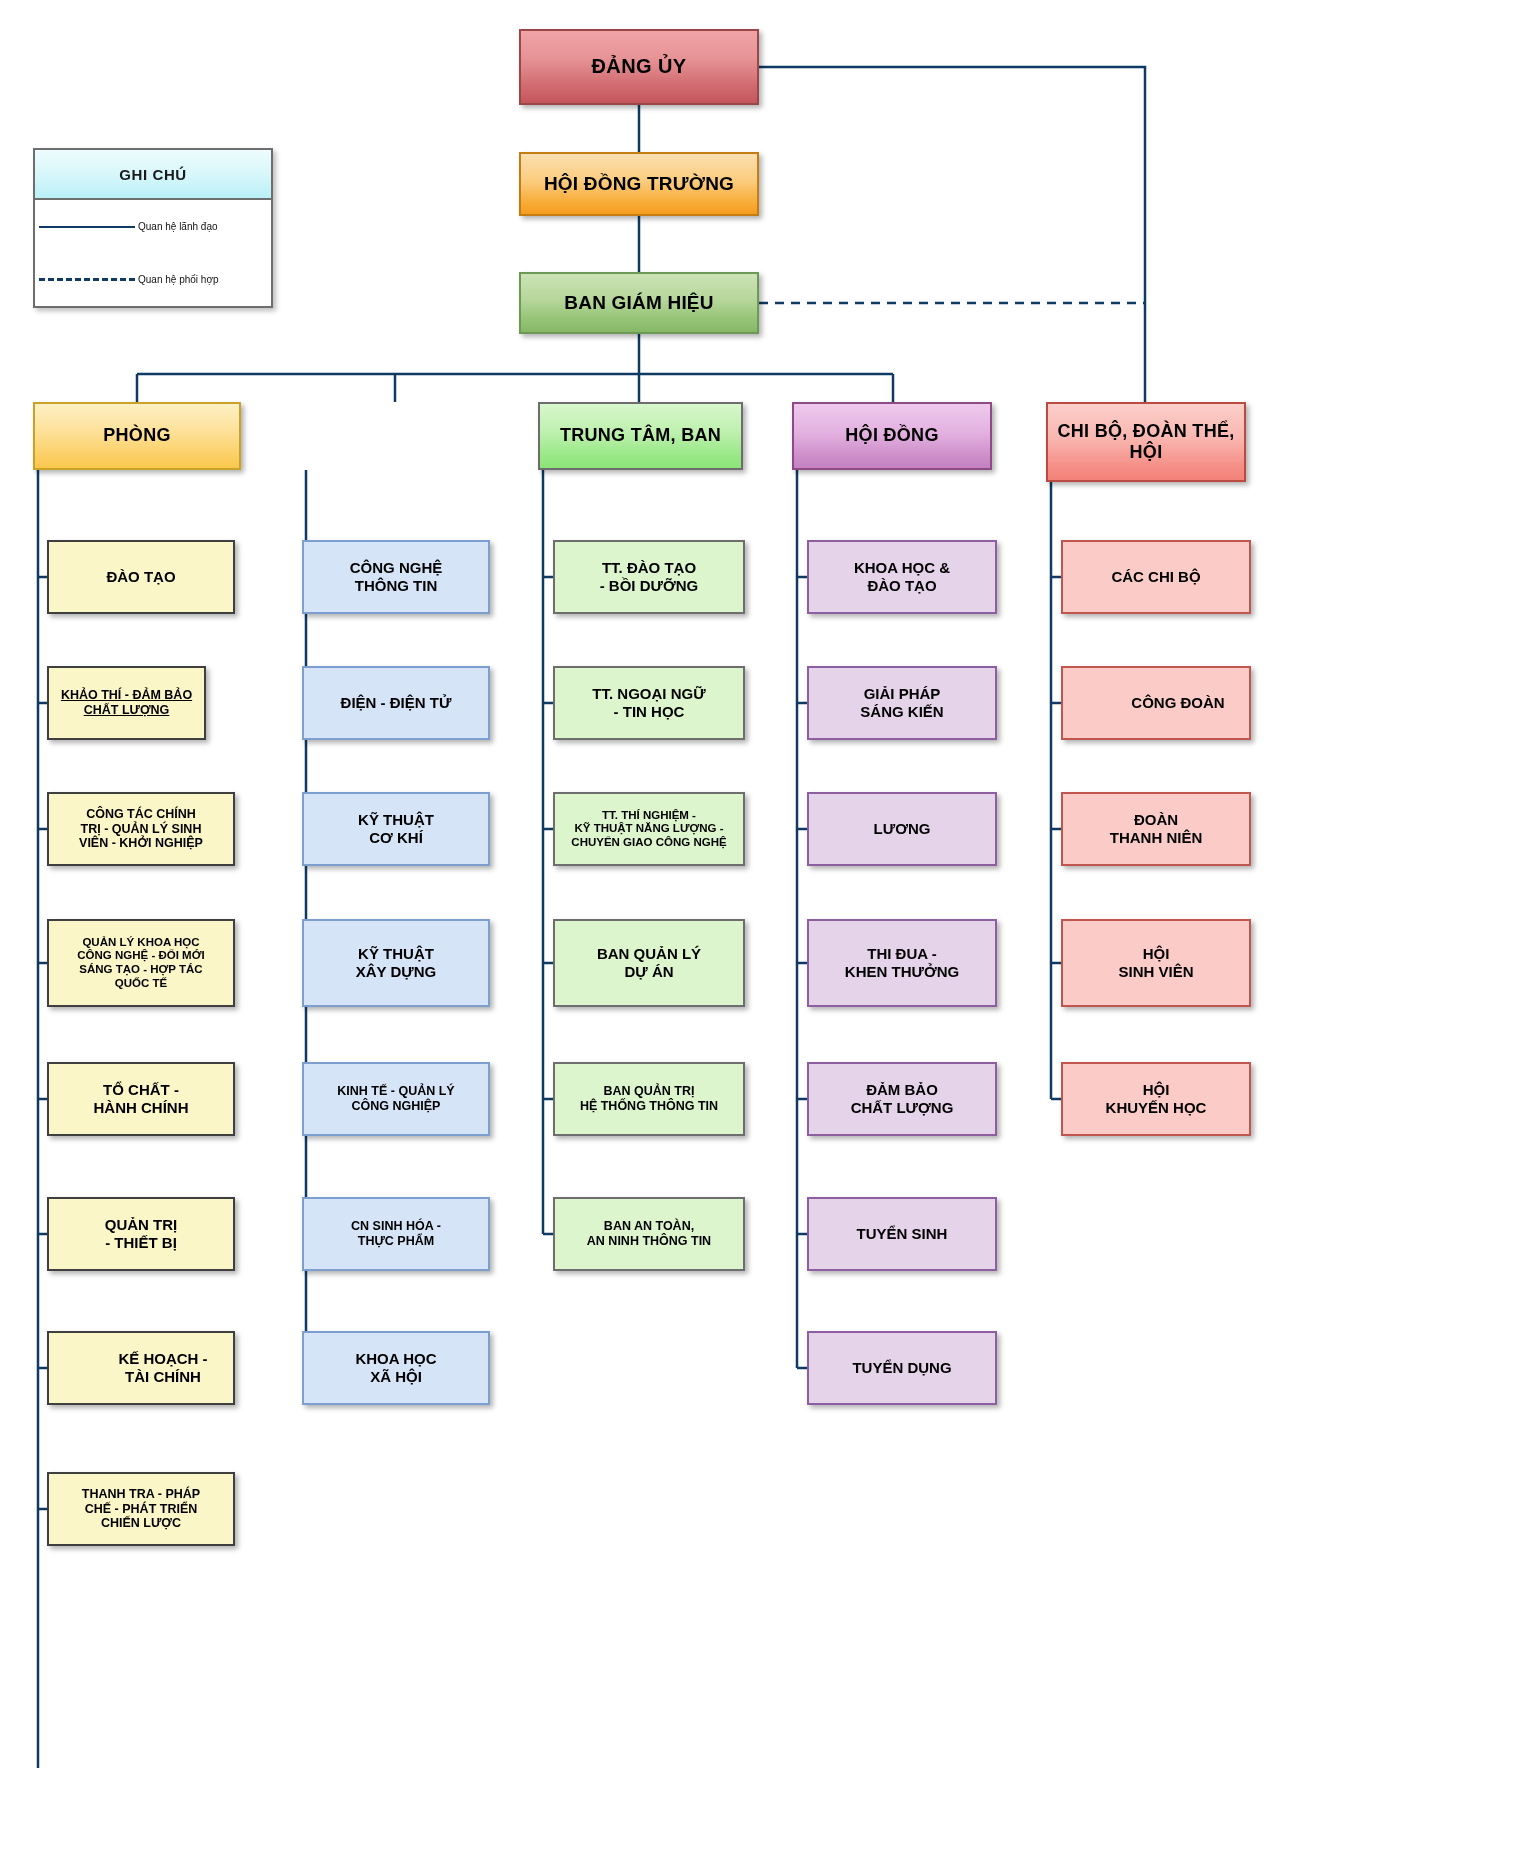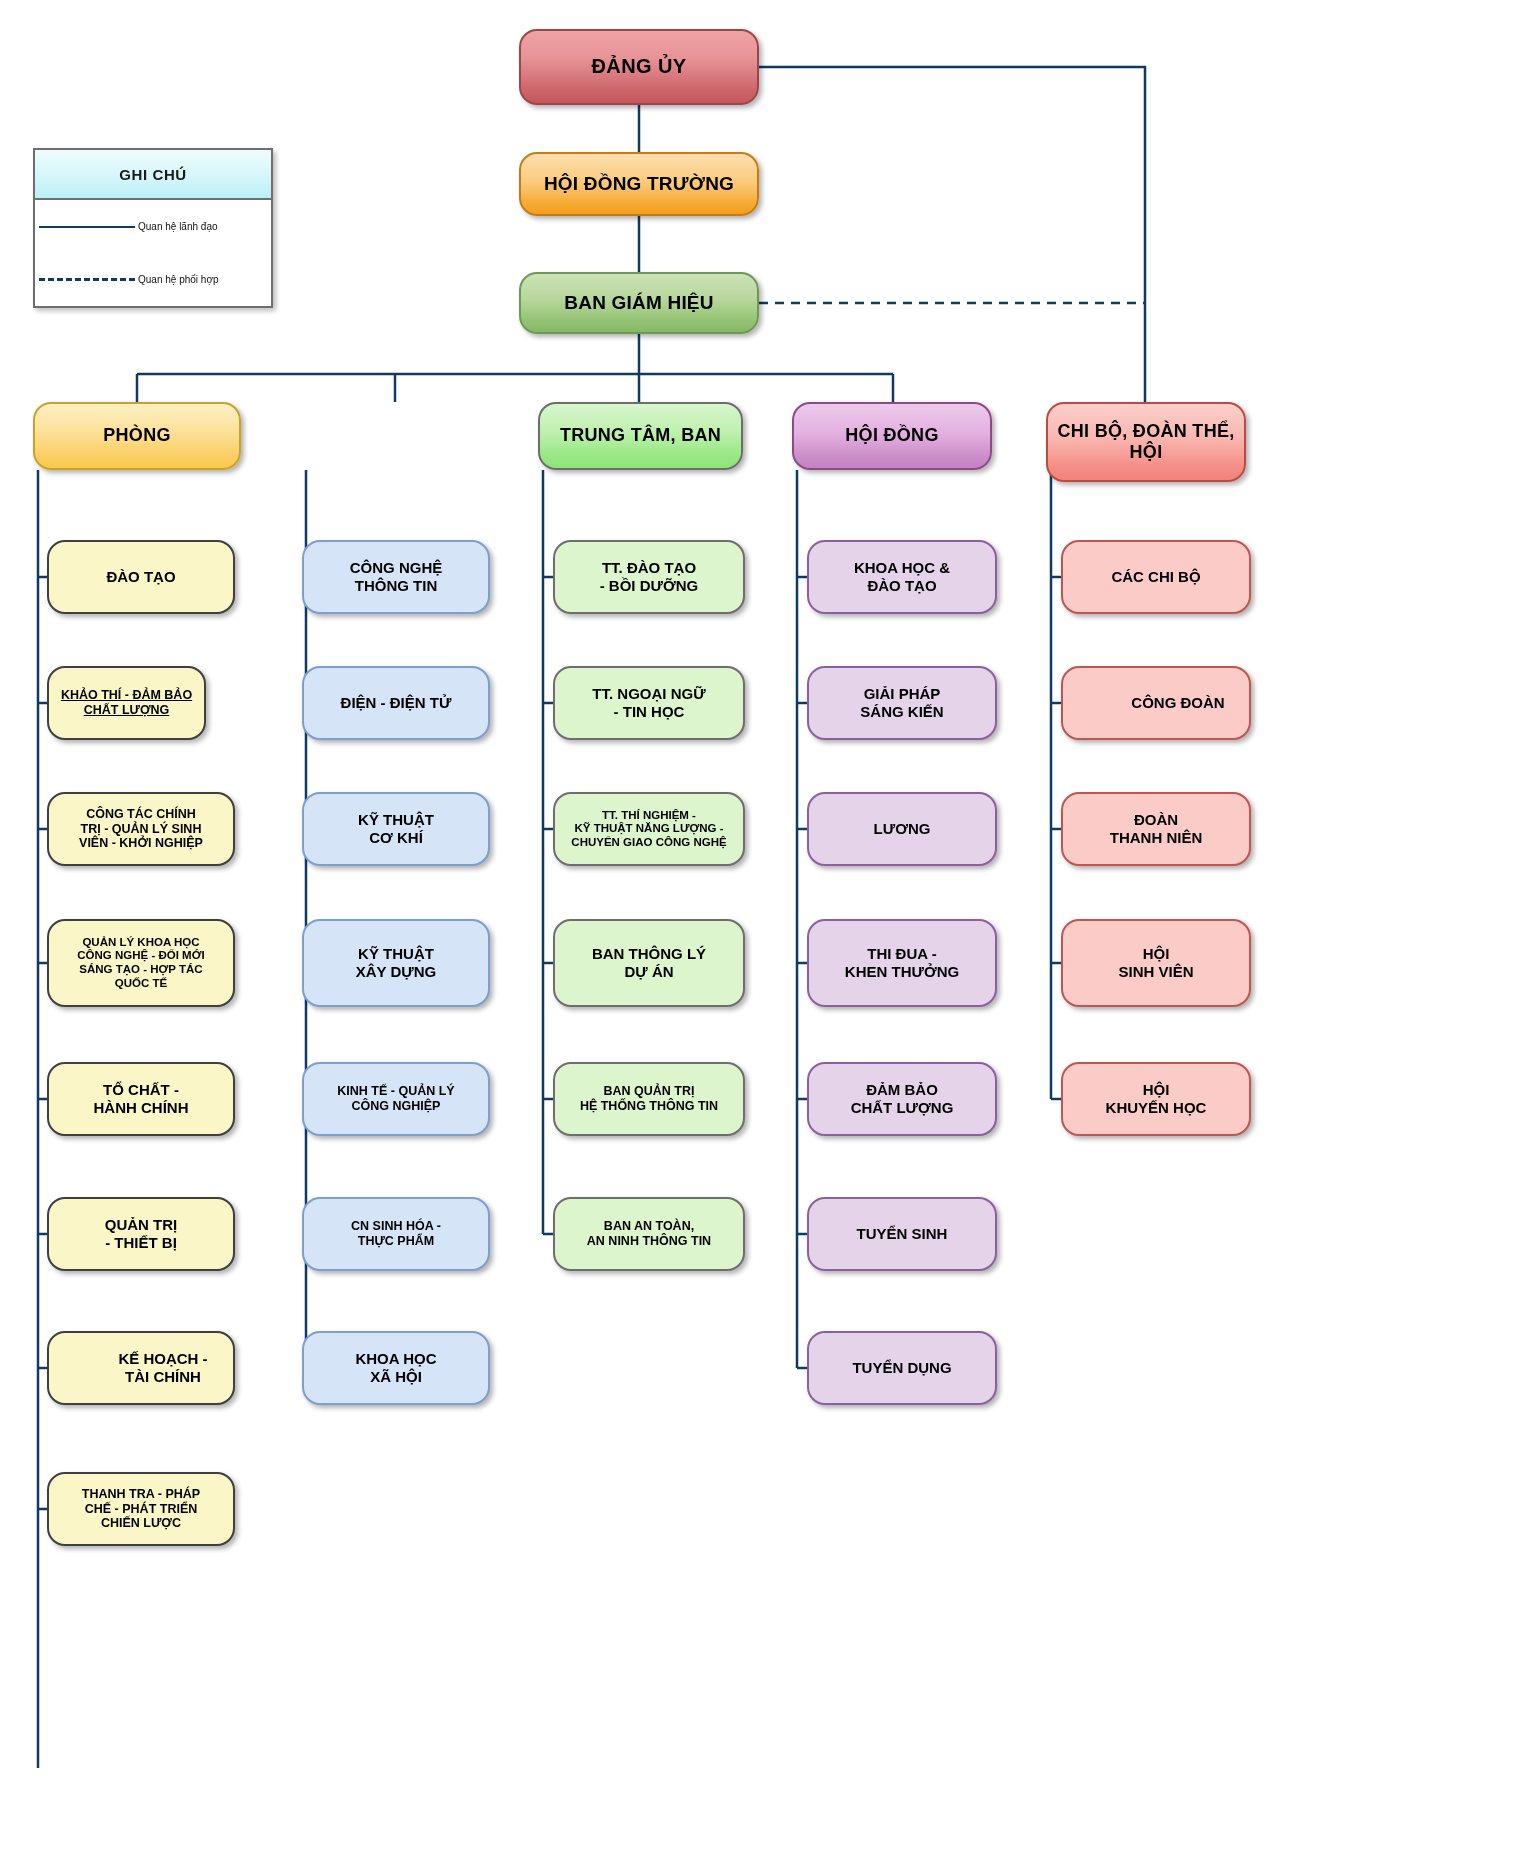--- a/index.html
+++ b/index.html
@@ -19,21 +19,20 @@
     align-items:center;
     justify-content:center;
     text-align:center;
     font-weight:bold;
     color:#000000;
     line-height:1.18;
     z-index:5;
     box-shadow:3px 3px 5px rgba(0,0,0,0.30);
     padding:2px 4px;
     white-space:pre-line;
-    border-radius:18px;
   }
 
   
   .n-dangy{
     left:519px;top:29px;width:240px;height:76px;
     font-size:20px;letter-spacing:.4px;
     border:2px solid #9c4747;
     background:linear-gradient(180deg,#f0a3a6 0%,#e79396 38%,#d26f74 72%,#c4565c 100%);
   }
   .n-hdt{
@@ -254,21 +253,21 @@
 THỰC PHẨM</div>
       <div class="node c-khoa leaf" style="left: 302px; width: 188px; height: 74px; top: 1331px;">KHOA HỌC
 XÃ HỘI</div>
       <div class="node c-tt leaf" style="left: 553px; width: 192px; height: 74px; top: 540px;">TT. ĐÀO TẠO
 - BỒI DƯỠNG</div>
       <div class="node c-tt leaf" style="left: 553px; width: 192px; height: 74px; top: 666px;">TT. NGOẠI NGỮ
 - TIN HỌC</div>
       <div class="node c-tt leaf-xs" style="left: 553px; width: 192px; height: 74px; top: 792px;">TT. THÍ NGHIỆM -
 KỸ THUẬT NĂNG LƯỢNG -
 CHUYỂN GIAO CÔNG NGHỆ</div>
-      <div class="node c-tt leaf" style="left: 553px; width: 192px; height: 88px; top: 919px;">BAN THÔNG LÝ
+      <div class="node c-tt leaf" style="left: 553px; width: 192px; height: 88px; top: 919px;">BAN QUẢN LÝ
 DỰ ÁN</div>
       <div class="node c-tt leaf-sm" style="left: 553px; width: 192px; height: 74px; top: 1062px;">BAN QUẢN TRỊ
 HỆ THỐNG THÔNG TIN</div>
       <div class="node c-tt leaf-sm" style="left: 553px; width: 192px; height: 74px; top: 1197px;">BAN AN TOÀN,
 AN NINH THÔNG TIN</div>
       <div class="node c-hd leaf" style="left: 807px; width: 190px; height: 74px; top: 540px;">KHOA HỌC &amp;
 ĐÀO TẠO</div>
       <div class="node c-hd leaf" style="left: 807px; width: 190px; height: 74px; top: 666px;">GIẢI PHÁP
 SÁNG KIẾN</div>
       <div class="node c-hd leaf" style="left: 807px; width: 190px; height: 74px; top: 792px;">LƯƠNG</div>

